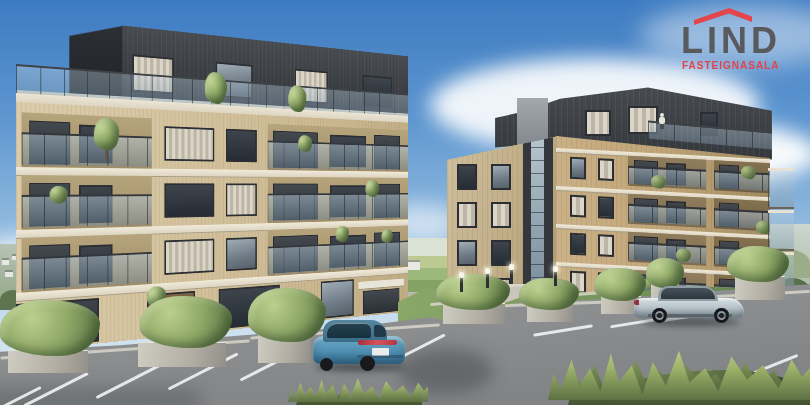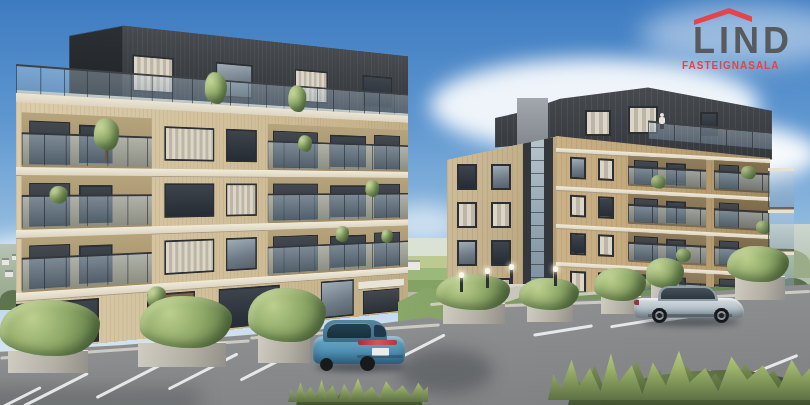--- a/index.html
+++ b/index.html
@@ -31,21 +31,21 @@
   .lamp{width:3px;background:#2e3133;}
   .lamp::before{content:'';position:absolute;top:0;left:-1px;width:5px;height:6px;background:#f7f8ea;border-radius:2px;box-shadow:0 0 5px 1px rgba(255,255,240,.9);}
   .pline{height:2.5px;background:#eef0f2;border-radius:2px;opacity:.92;}
   .curb{height:3px;background:#d8d5cb;opacity:.85;border-radius:2px;}
   .sp-a{clip-path:polygon(0 100%,2% 55%,5% 80%,9% 30%,12% 75%,16% 45%,20% 85%,24% 20%,27% 70%,32% 40%,36% 90%,40% 35%,45% 75%,50% 15%,54% 70%,60% 45%,65% 85%,70% 25%,76% 65%,82% 40%,88% 80%,93% 30%,97% 60%,100% 45%,100% 100%);
     background:linear-gradient(180deg,#ccd88f 0%,#9db26a 45%,#5d7144 100%);}
   .sp-b{clip-path:polygon(0 100%,3% 45%,7% 75%,11% 25%,15% 70%,19% 40%,23% 80%,28% 15%,33% 65%,38% 35%,43% 85%,49% 25%,55% 70%,61% 40%,67% 80%,73% 20%,79% 60%,85% 35%,91% 75%,96% 40%,100% 60%,100% 100%);
     background:linear-gradient(180deg,#8ea25d 0%,#6a7f49 45%,#42522f 100%);}
   .mound{background:radial-gradient(circle at 40% 18%,#6c7f4e,#46543a 68%,#333f2c);border-radius:60% 40% 0 0 / 100% 80% 0 0;}
   
-  .lname{font-weight:700;font-size:36px;letter-spacing:4px;color:#595a5e;line-height:1;margin-left:12px;}
+  .lname{font-weight:700;font-size:36px;letter-spacing:4px;color:#595a5e;line-height:1;}
   .ltag{font-weight:700;font-size:10px;letter-spacing:1px;color:#e2454c;line-height:1;}
 </style>
 </head>
 <body>
 
 <div class="stage">
 
   <div class="abs sky"></div>
   <div class="abs cloud" style="left:430px;top:58px;width:330px;height:95px;opacity:.9;"></div>
   <div class="abs cloud" style="left:520px;top:118px;width:300px;height:72px;opacity:.95;"></div>

